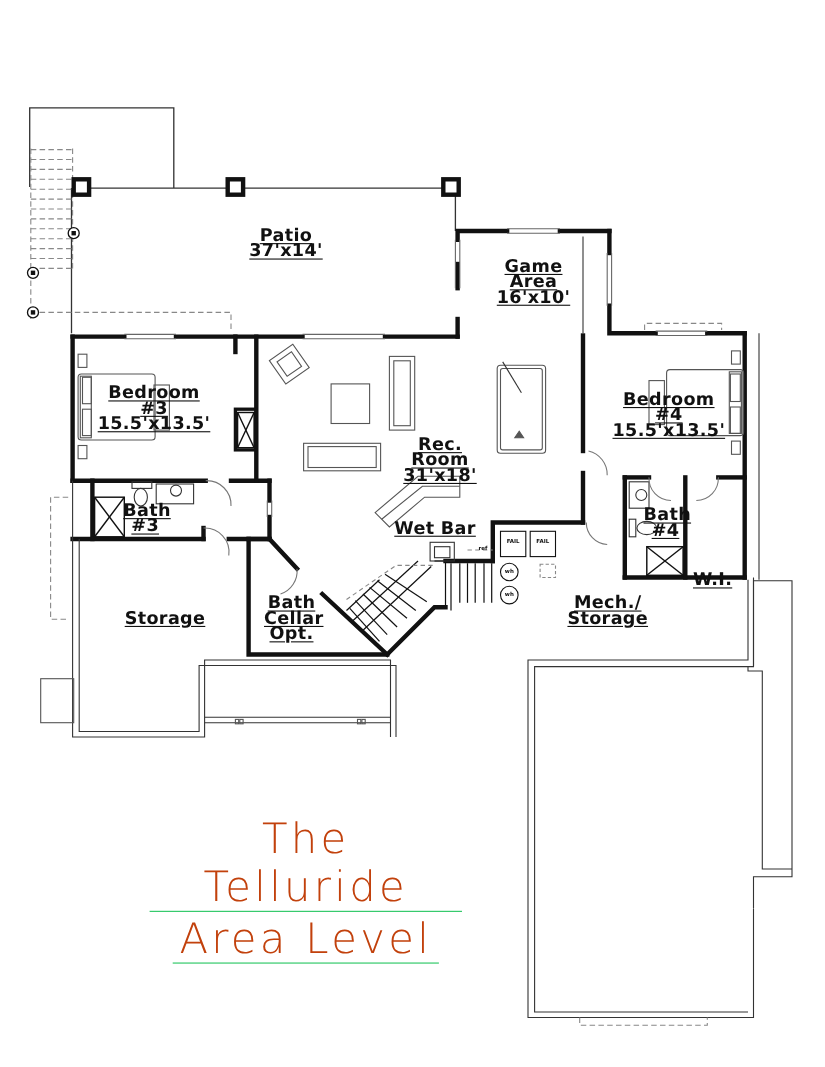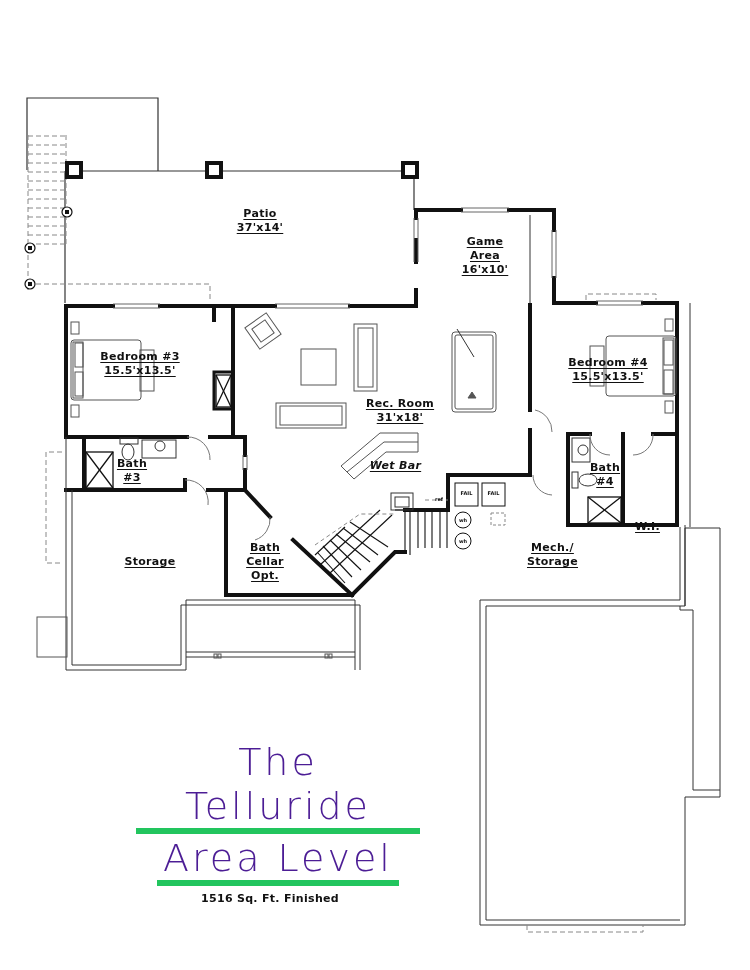--- a/index.html
+++ b/index.html
@@ -1,22 +1,22 @@
 <!DOCTYPE html>
 <html><head>
 <meta charset="utf-8">
 <style>
   html, body { margin: 0; padding: 0; background: #ffffff; }
   body { width: 750px; height: 970px; position: relative; overflow: hidden; font-family: "DejaVu Sans", sans-serif; }
   #plan { position: absolute; left: 0; top: 0; }
-  .lbl { position: absolute; text-align: center; font-family: "DejaVu Sans", sans-serif; font-size: 11px; font-weight: bold; color: #111; line-height: 14px; letter-spacing: 0.3px; }
+  .lbl { position: absolute; text-align: center; font-family: "DejaVu Sans", sans-serif; font-size: 16px; font-weight: bold; color: #111; line-height: 14px; letter-spacing: 0.3px; }
   .lbl span { display: block; text-decoration: underline; text-underline-offset: 2px; }
   .fixture-txt { position: absolute; font-family: "DejaVu Sans", sans-serif; font-size: 5px; font-weight: bold; color: #111; text-align: center; }
   .title-block { position: absolute; left: 120px; top: 740px; width: 300px; text-align: center; }
-  .title-line { font-family: "DejaVu Sans", sans-serif; font-weight: 300; font-size: 38px; letter-spacing: 3px; color: #4c1d95; line-height: 44px; border-bottom: 6px solid #22c55e; display: inline-block; padding: 0 6px; margin: 0 0 2px 16px; }
+  .title-line { font-family: "DejaVu Sans", sans-serif; font-weight: 300; font-size: 38px; letter-spacing: 3px; color: #c2410c; line-height: 44px; border-bottom: 1px solid #22c55e; display: inline-block; padding: 0 6px; margin: 0 0 2px 16px; }
   .subtitle { font-family: "DejaVu Sans", sans-serif; font-size: 11px; font-weight: bold; color: #111; margin-top: 4px; letter-spacing: 0.3px; }
 </style>
 </head>
 <body>
 
 <svg id="plan" width="750" height="970" viewBox="0 0 750 970" xmlns="http://www.w3.org/2000/svg">
   <g fill="none" stroke="#333" stroke-width="1.2">
 
     <polyline points="27,170 27,98 158,98 158,171"></polyline>
 
@@ -292,33 +292,32 @@
   <span>Bath</span>
   <span>#3</span>
 </div>
 <div class="lbl" style="left:585px;top:461px;width:40px;">
   <span>Bath</span>
   <span>#4</span>
 </div>
 <div class="lbl" style="left:630px;top:480px;width:35px;margin-top:40px;">
   <span>W.I.</span>
 </div>
-<div class="lbl" style="left:358px;top:459px;width:75px;font-style:italic;">
+<div class="lbl" style="left:358px;top:473px;width:75px;">
   <span>Wet Bar</span>
 </div>
 <div class="lbl" style="left:240px;top:541px;width:50px;">
   <span>Bath</span>
   <span>Cellar</span>
   <span>Opt.</span>
 </div>
 <div class="lbl" style="left:110px;top:555px;width:80px;">
   <span>Storage</span>
 </div>
 <div class="lbl" style="left:515px;top:541px;width:75px;">
   <span>Mech./</span>
   <span>Storage</span>
 </div>
 
 <div class="title-block">
   <div class="title-line">The Telluride</div>
   <div class="title-line">Area Level</div>
-  <div class="subtitle">1516 Sq. Ft. Finished</div>
 </div>
 
 </body></html>

